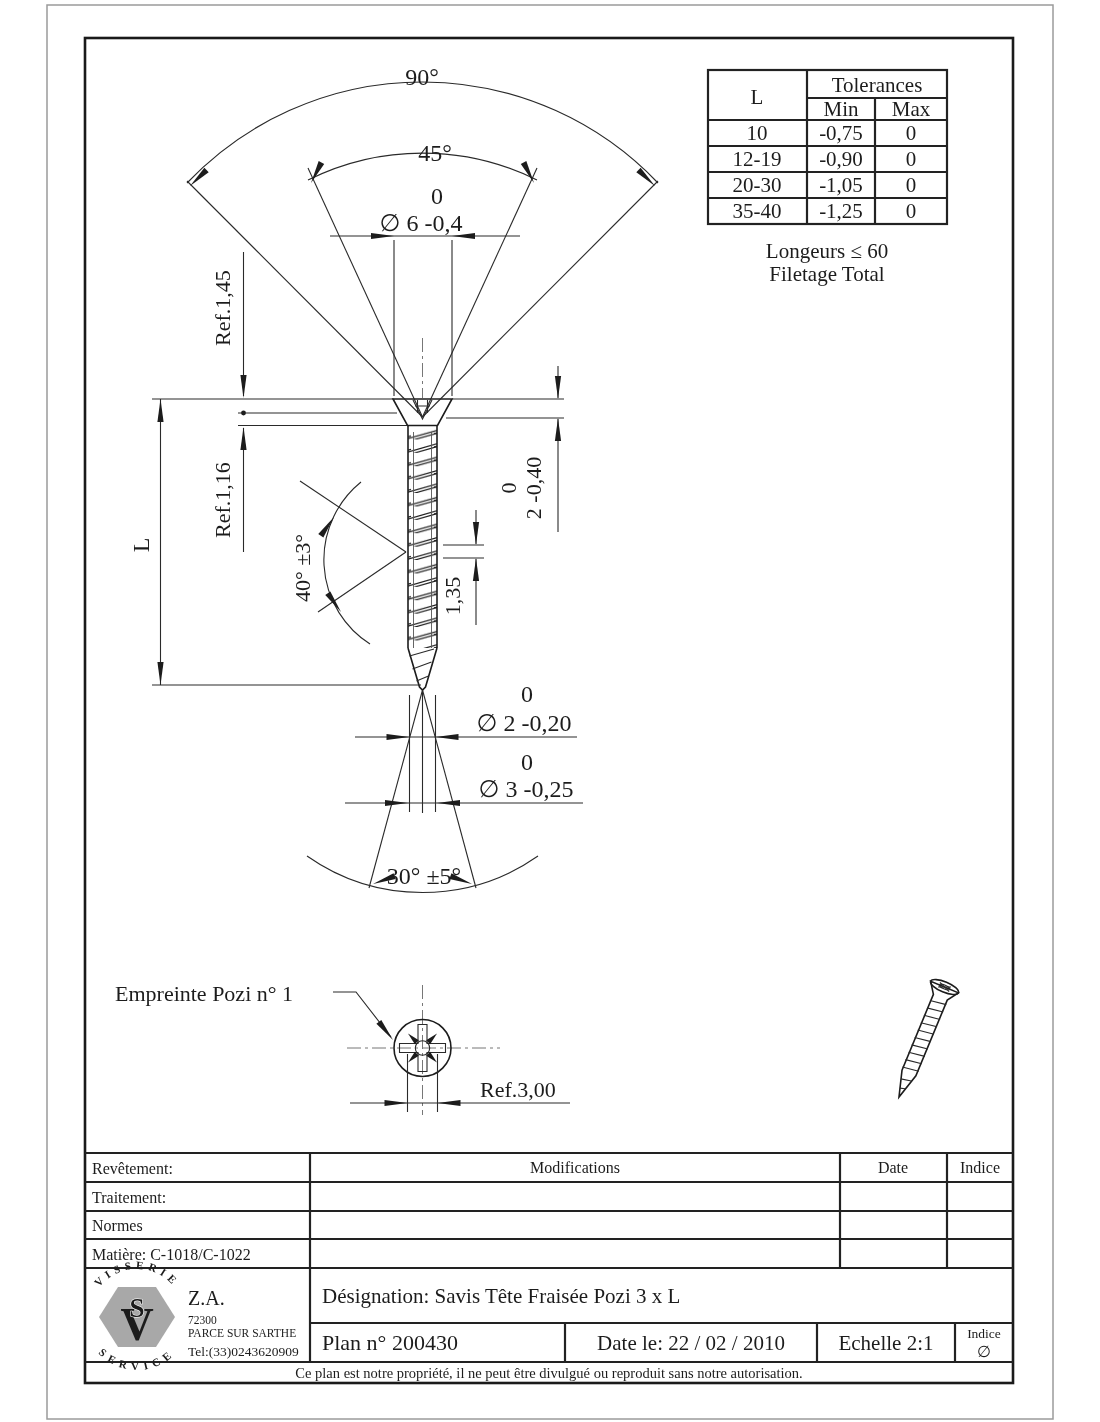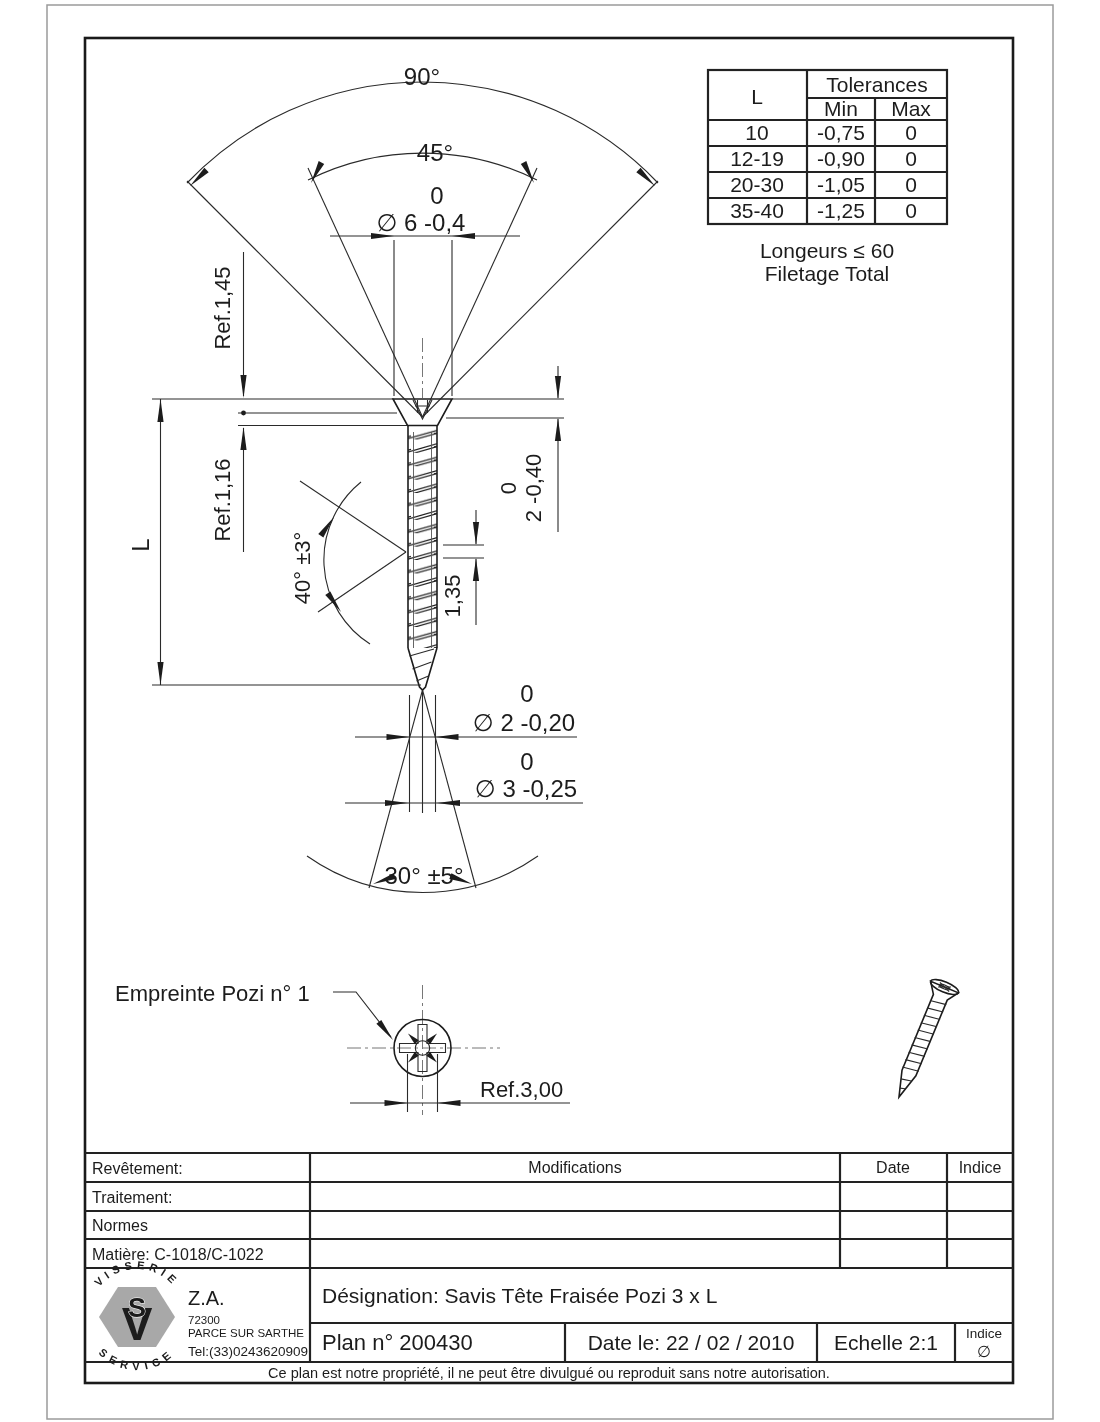--- a/index.html
+++ b/index.html
@@ -1,17 +1,17 @@
 <!DOCTYPE html>
 <html><head>
 <meta charset="utf-8">
 <style>
   html,body{margin:0;padding:0;background:#fff;}
   .page{position:relative;width:1100px;height:1422px;background:#ffffff;
-        font-family:Liberation Sans, sans-serif;overflow:hidden;}
+        font-family:Liberation Serif, serif;overflow:hidden;}
   svg{position:absolute;left:0;top:0;}
   svg text{fill:#1c1c1c;}
   .d{font-size:24px;}
   .d2{font-size:22px;}
   .tb{font-size:21px;}
   .tbh{font-size:16px;}
   .sm{font-size:11.5px;}
   .ln{stroke:#1c1c1c;stroke-width:1.6;fill:none;}
   .thin{stroke:#2a2a2a;stroke-width:1.1;fill:none;}
   .hair{stroke:#555;stroke-width:0.9;fill:none;}

